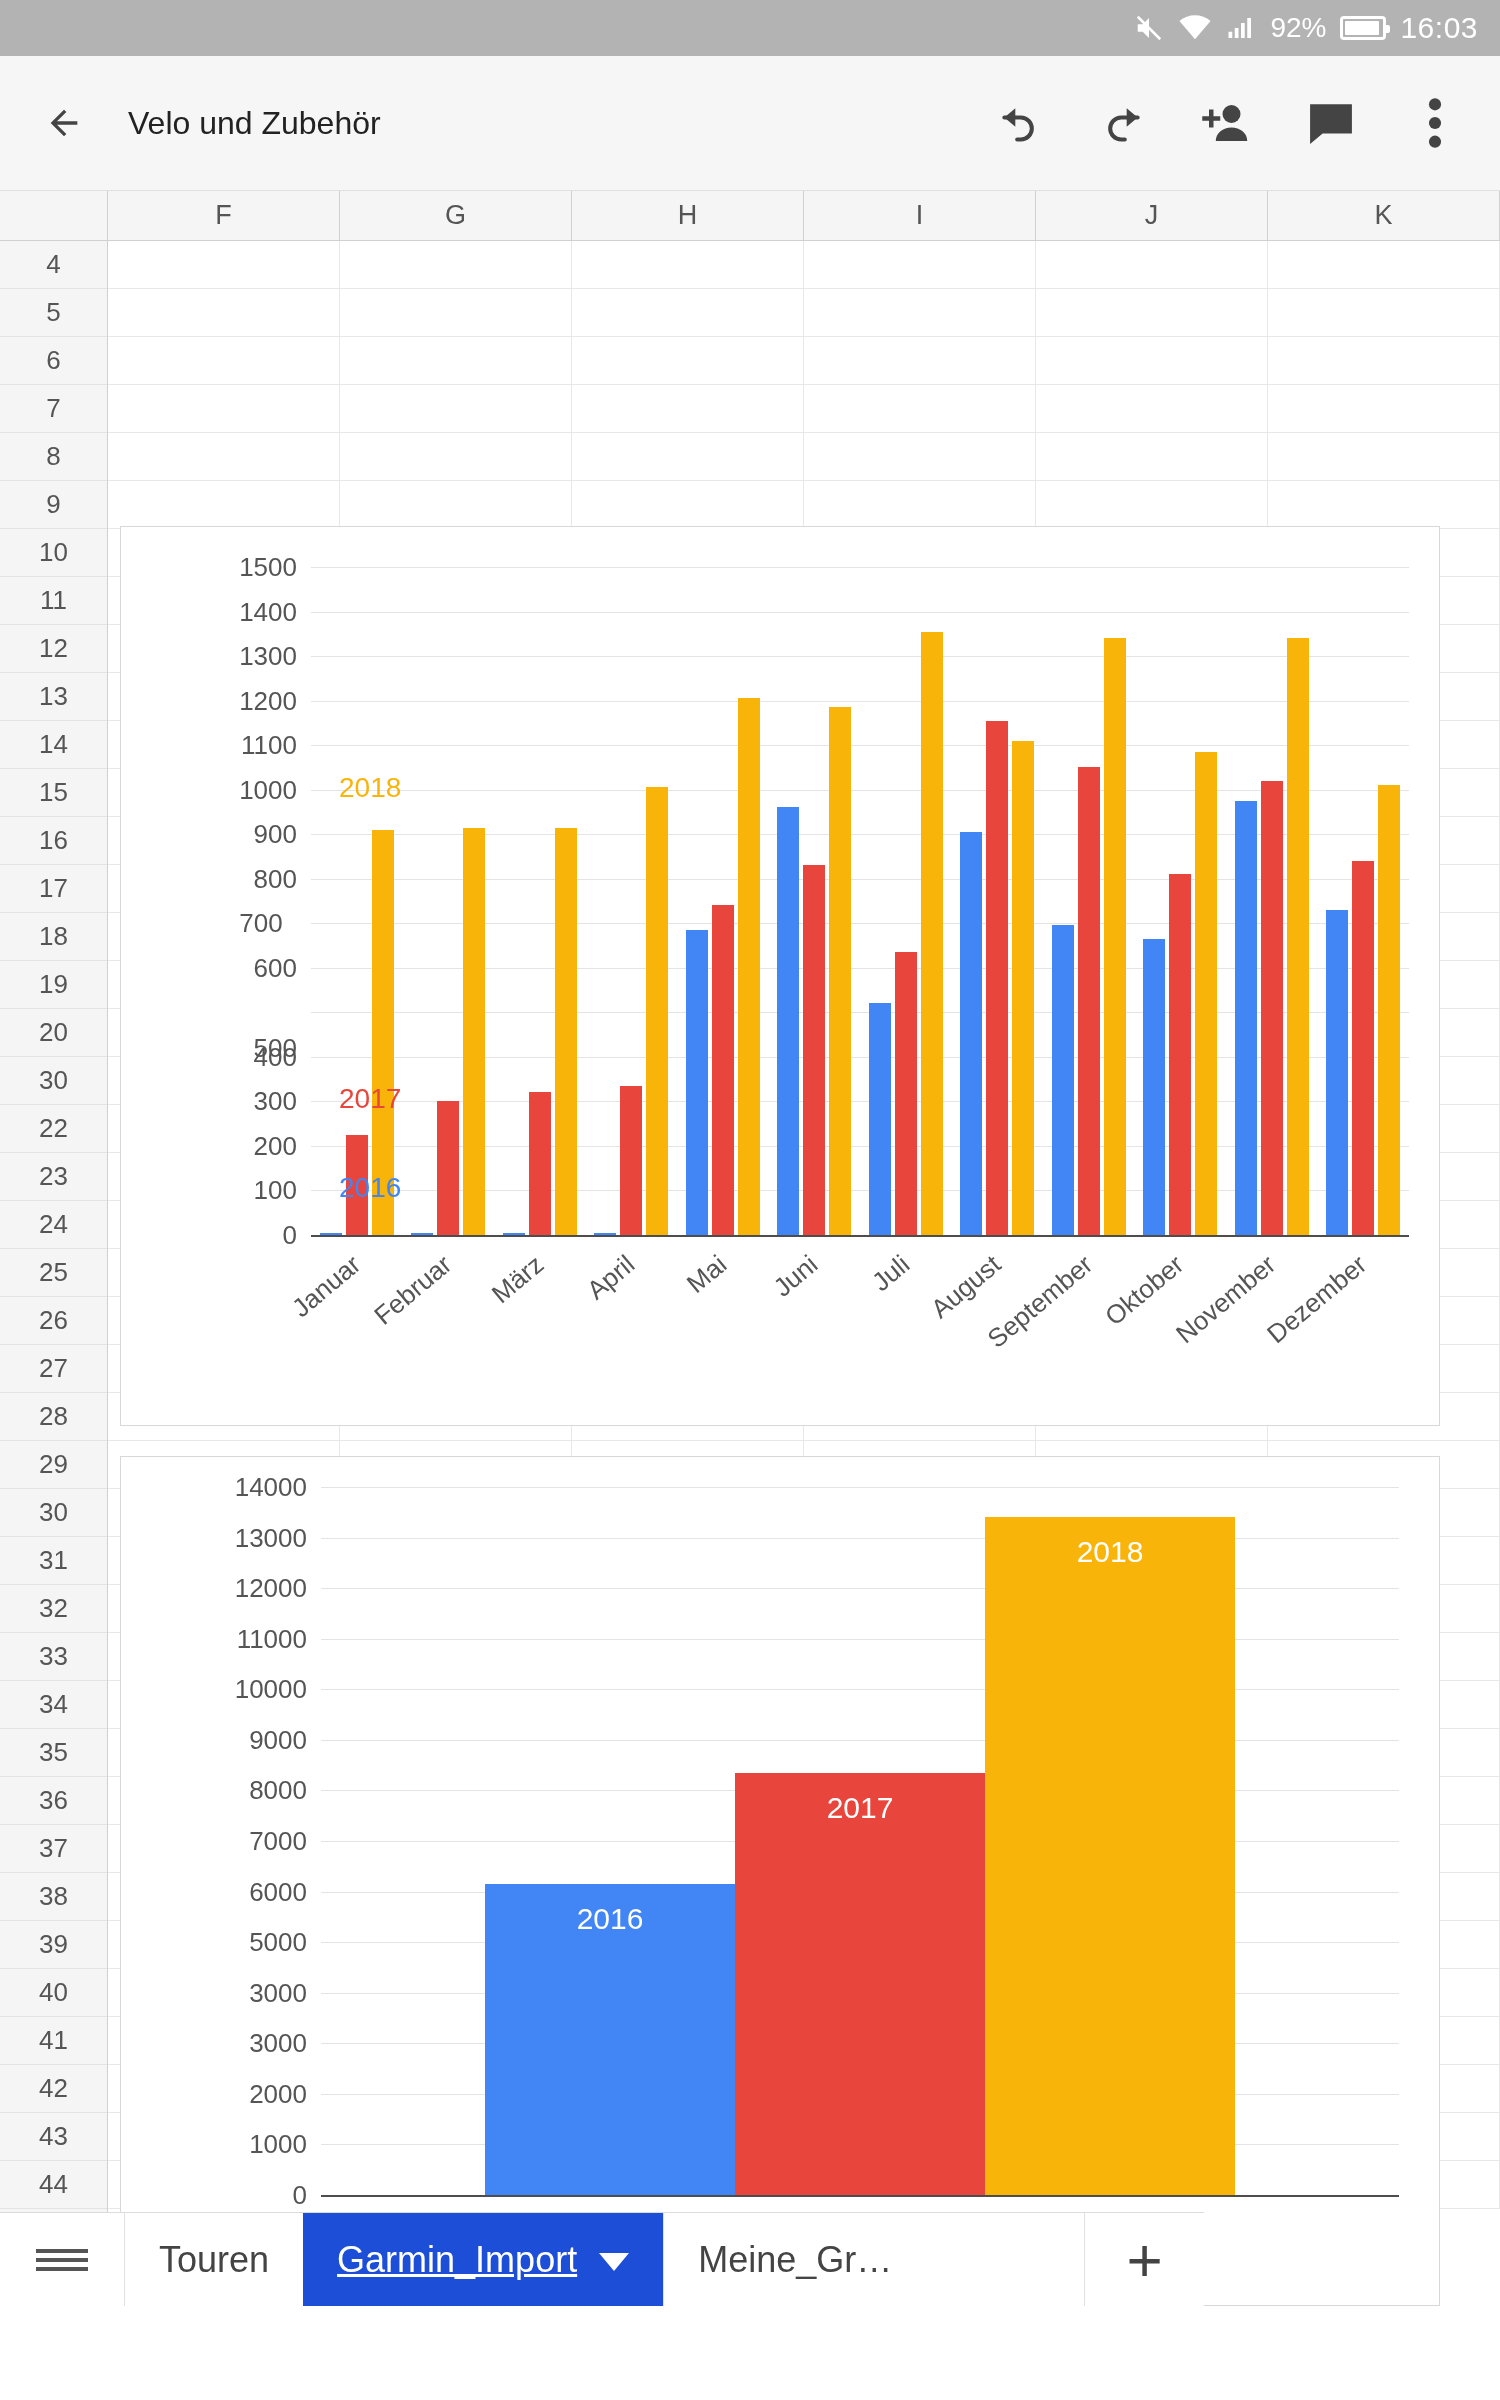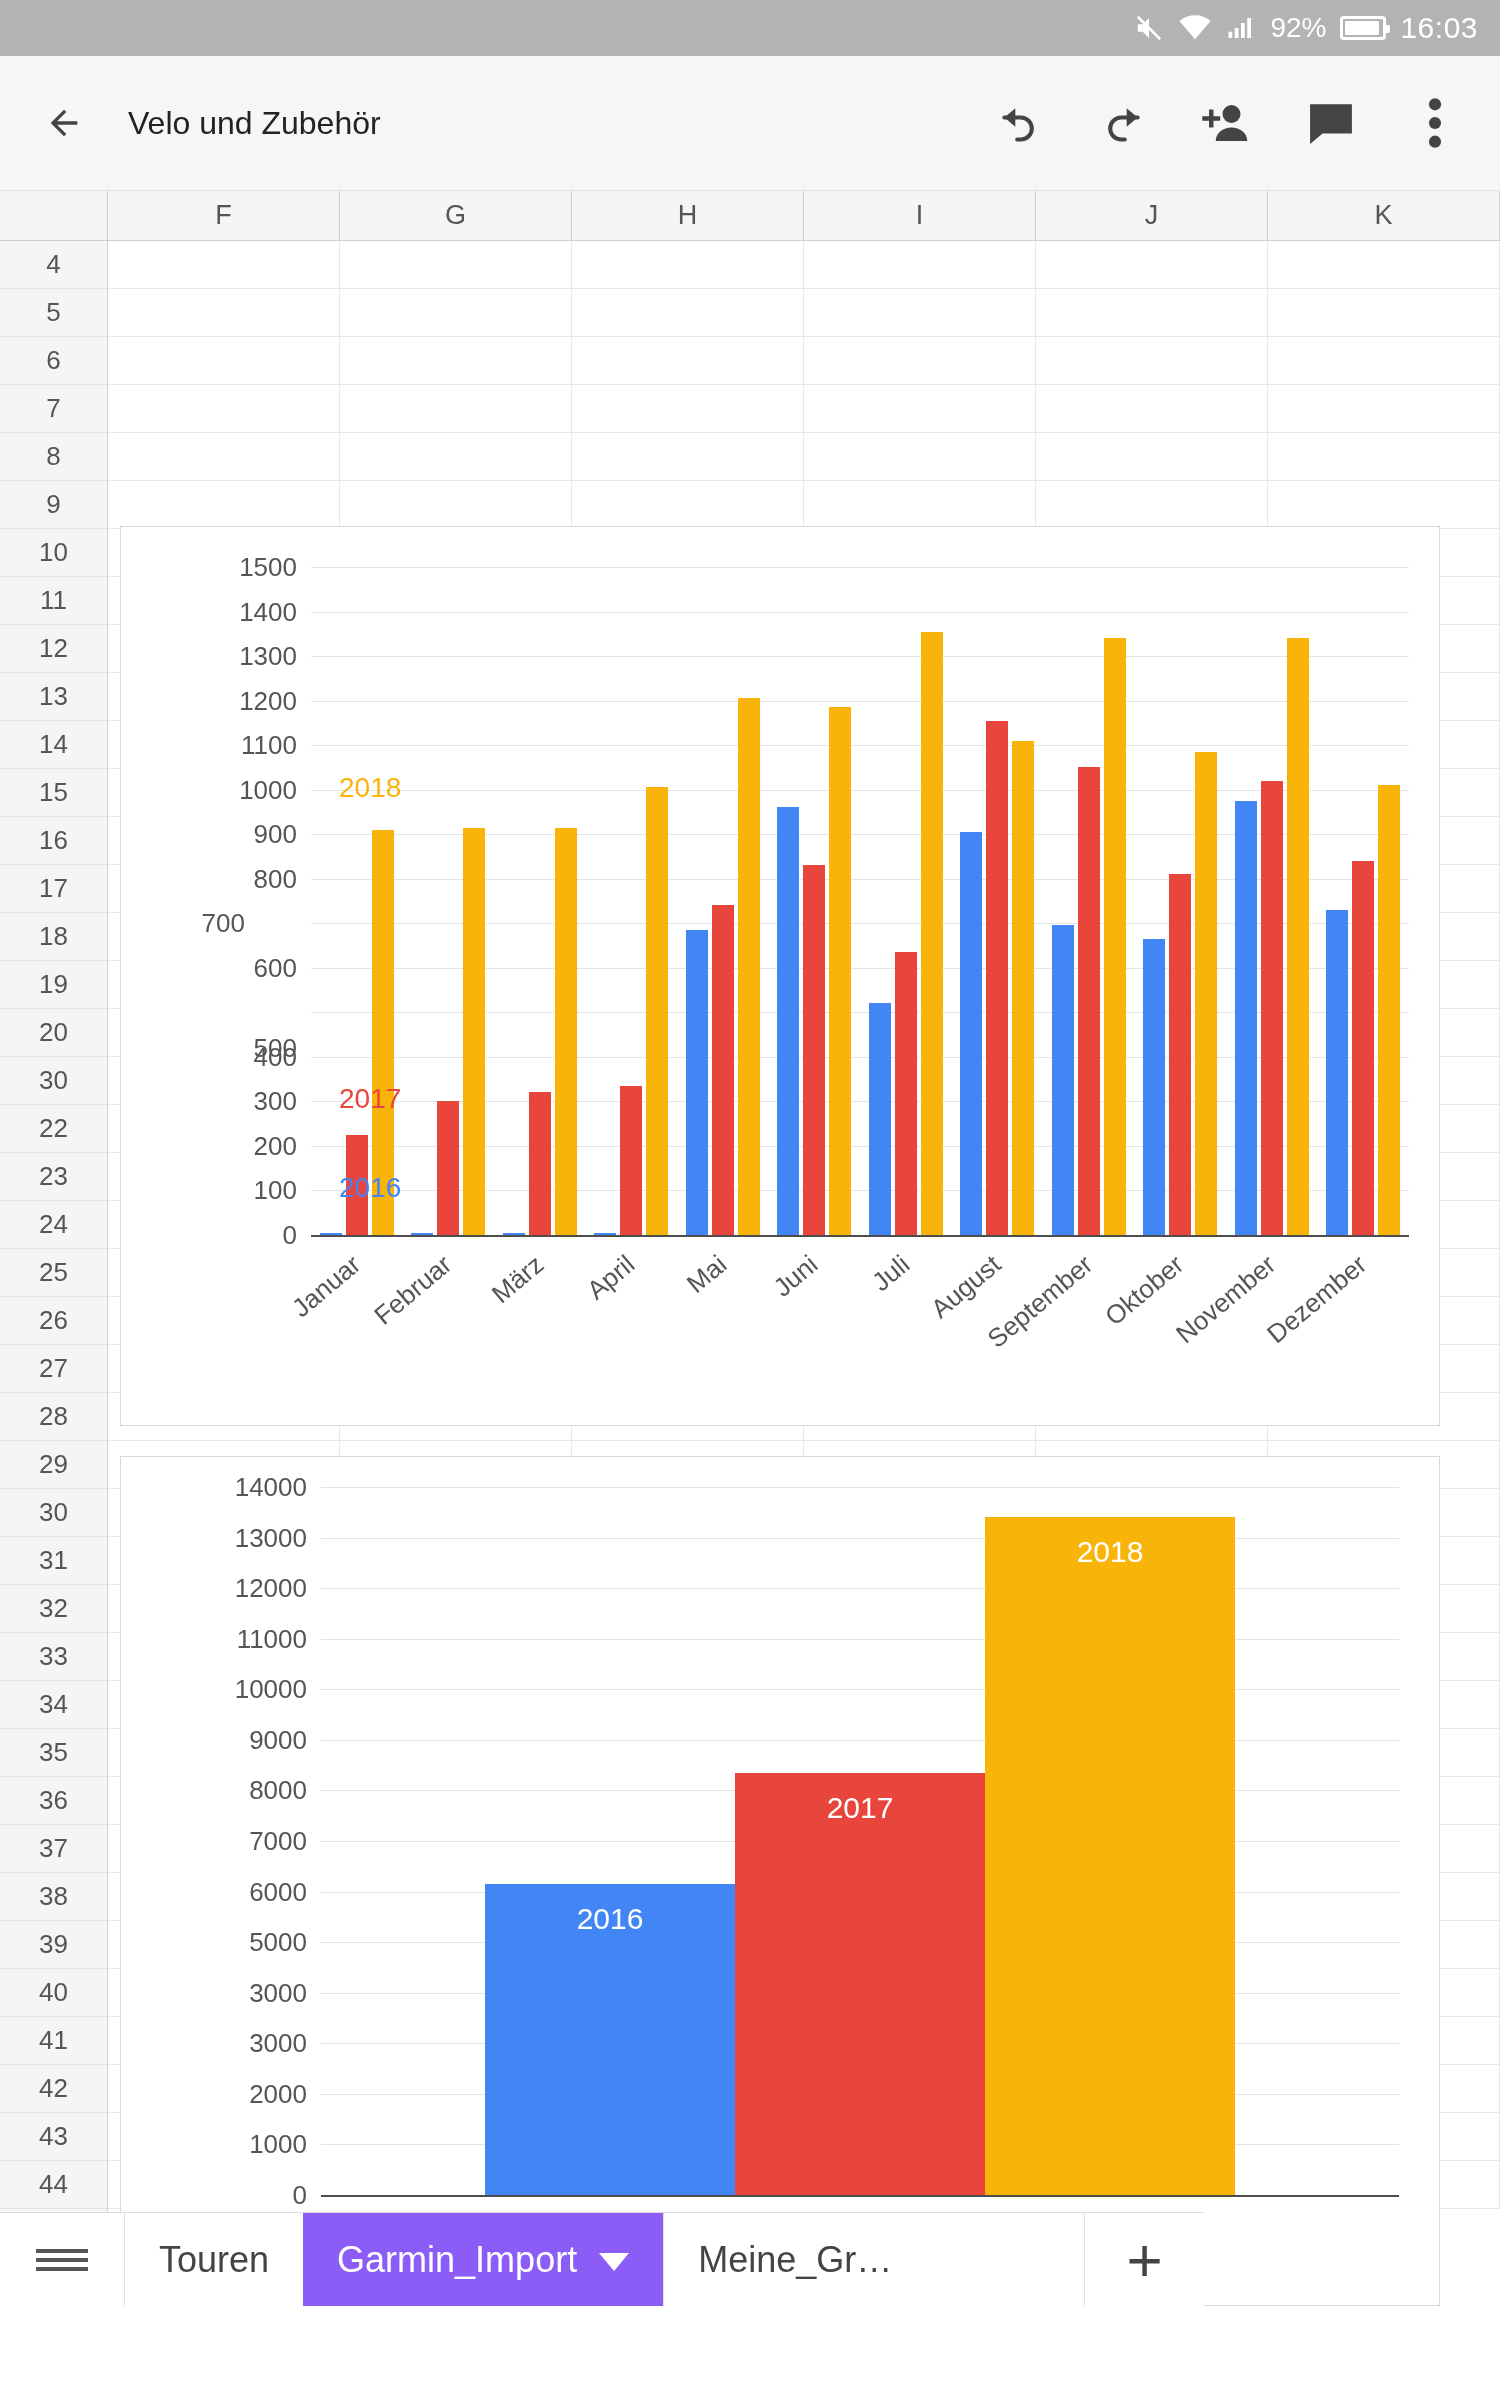--- a/index.html
+++ b/index.html
@@ -103,21 +103,21 @@
     display: flex; align-items: stretch;
   }
   .hamb { width: 124px; display: flex; align-items: center; justify-content: center; }
   .hamb span { display: block; width: 52px; height: 4px; background: #555; margin: 5px 0; }
   .tab {
     display: flex; align-items: center; justify-content: center;
     padding: 0 34px; font-size: 36px; color: #444;
     border-left: 1px solid #e2e2e2;
     white-space: nowrap;
   }
-  .tab.active { background: #8b5cf6; color: #fff; border-left: none; }
+  .tab.active { background: #1d4ed8; color: #fff; border-left: none; text-decoration: underline; }
   .tab.active .caret { margin-left: 22px; }
   .plus { margin-left: auto; width: 120px; display: flex; align-items: center; justify-content: center; border-left: 1px solid #e2e2e2; font-size: 62px; color: #444; font-weight: 300; }
 </style>
 </head>
 <body>
 
 <div class="statusbar">
   <span class="icn">
     <svg width="30" height="30" viewBox="0 0 24 24">
         <path fill="#fff" d="M3 9v6h4l5 5V4L7 9H3z"></path>
@@ -580,21 +580,21 @@
         <div class="ylab" style="top: 618.933px; width: 176px; right: 1142px;">200</div>
         <div class="gridline" style="left: 190px; width: 1098px; top: 574.4px;"></div>
         <div class="ylab" style="top: 574.4px; width: 176px; right: 1142px;">300</div>
         <div class="gridline" style="left: 190px; width: 1098px; top: 529.867px;"></div>
         <div class="ylab" style="top: 529.867px; width: 176px; right: 1142px;">400</div>
         <div class="gridline" style="left: 190px; width: 1098px; top: 485.333px;"></div>
         <div class="ylab" style="top: 485.333px; width: 176px; right: 1142px; margin-top: 36px;">500</div>
         <div class="gridline" style="left: 190px; width: 1098px; top: 440.8px;"></div>
         <div class="ylab" style="top: 440.8px; width: 176px; right: 1142px;">600</div>
         <div class="gridline" style="left: 190px; width: 1098px; top: 396.267px;"></div>
-        <div class="ylab" style="top: 396.267px; width: 176px; right: 1194px;">700</div>
+        <div class="ylab" style="top: 396.267px; width: 176px; right: 1090px; text-align: center;">700</div>
         <div class="gridline" style="left: 190px; width: 1098px; top: 351.733px;"></div>
         <div class="ylab" style="top: 351.733px; width: 176px; right: 1142px;">800</div>
         <div class="gridline" style="left: 190px; width: 1098px; top: 307.2px;"></div>
         <div class="ylab" style="top: 307.2px; width: 176px; right: 1142px;">900</div>
         <div class="gridline" style="left: 190px; width: 1098px; top: 262.667px;"></div>
         <div class="ylab" style="top: 262.667px; width: 176px; right: 1142px;">1000</div>
         <div class="gridline" style="left: 190px; width: 1098px; top: 218.133px;"></div>
         <div class="ylab" style="top: 218.133px; width: 176px; right: 1142px;">1100</div>
         <div class="gridline" style="left: 190px; width: 1098px; top: 173.6px;"></div>
         <div class="ylab" style="top: 173.6px; width: 176px; right: 1142px;">1200</div>

